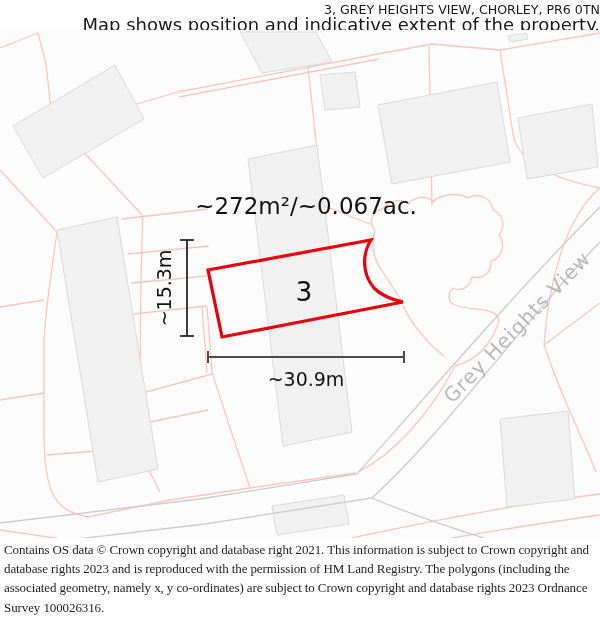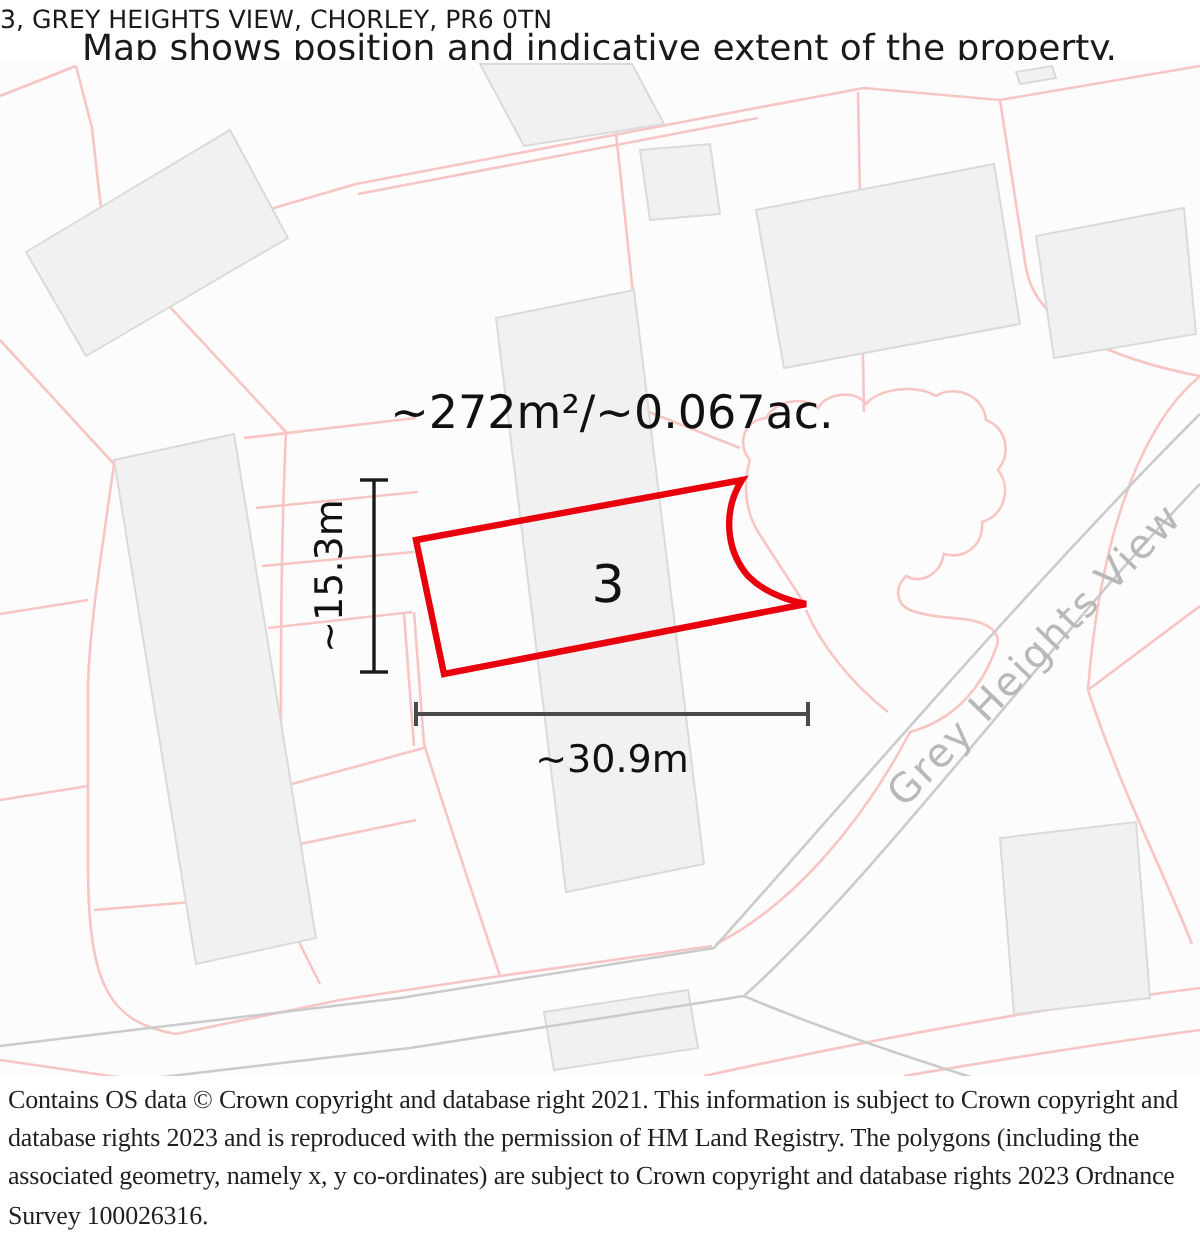--- a/index.html
+++ b/index.html
@@ -1,18 +1,18 @@
 <!DOCTYPE html>
 <html><head>
 <meta charset="utf-8">
 <style>
   html,body{margin:0;padding:0;background:#ffffff;}
   body{width:600px;height:625px;position:relative;overflow:hidden;
        font-family:"DejaVu Sans","Liberation Sans",sans-serif;color:#1a1a1a;}
-  .title-wrap{position:absolute;top:3px;left:0;width:600px;text-align:left;line-height:14.5px;}
+  .title-wrap{position:absolute;top:3px;left:0;width:600px;text-align:right;line-height:14.5px;}
   .title-line1{font-size:12.6px;}
   .title-line2{font-size:18px;padding-left:41px;}
   .map-wrap{position:absolute;top:30px;left:0;width:600px;height:508px;background:#fdfcfc;}
   svg{display:block;}
   .footer{position:absolute;top:540px;left:4px;width:594px;font-size:13px;
           line-height:19.2px;color:#1f1f1f;letter-spacing:-0.1px;font-family:Liberation Serif, serif;}
   .parcel{stroke:#f7c6c4;stroke-width:1.3;fill:none;}
   .road{stroke:#cbcbcb;stroke-width:1.3;fill:none;}
   .bld{fill:#f1f1f1;stroke:#dadada;stroke-width:1;}
   .plot{stroke:#e8000d;stroke-width:3.2;fill:none;stroke-linejoin:miter;}

